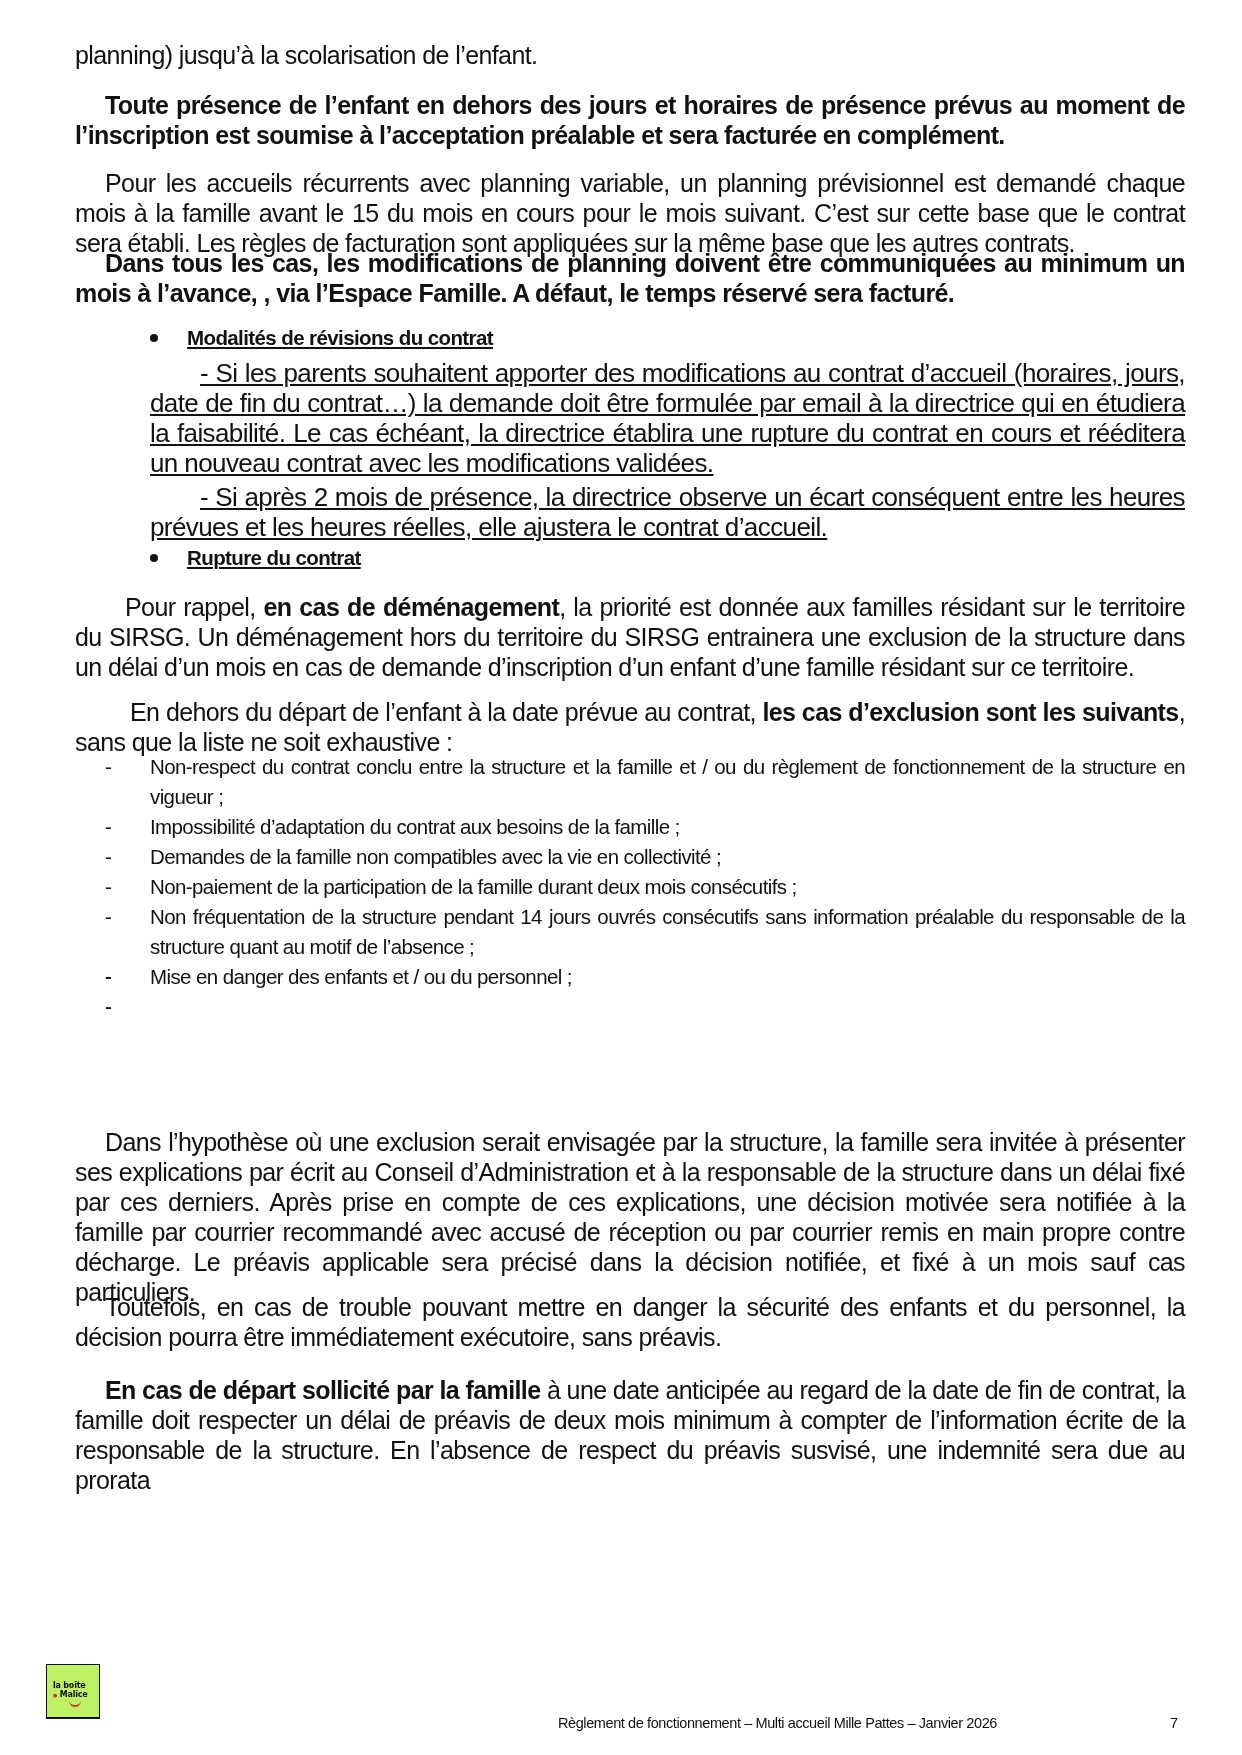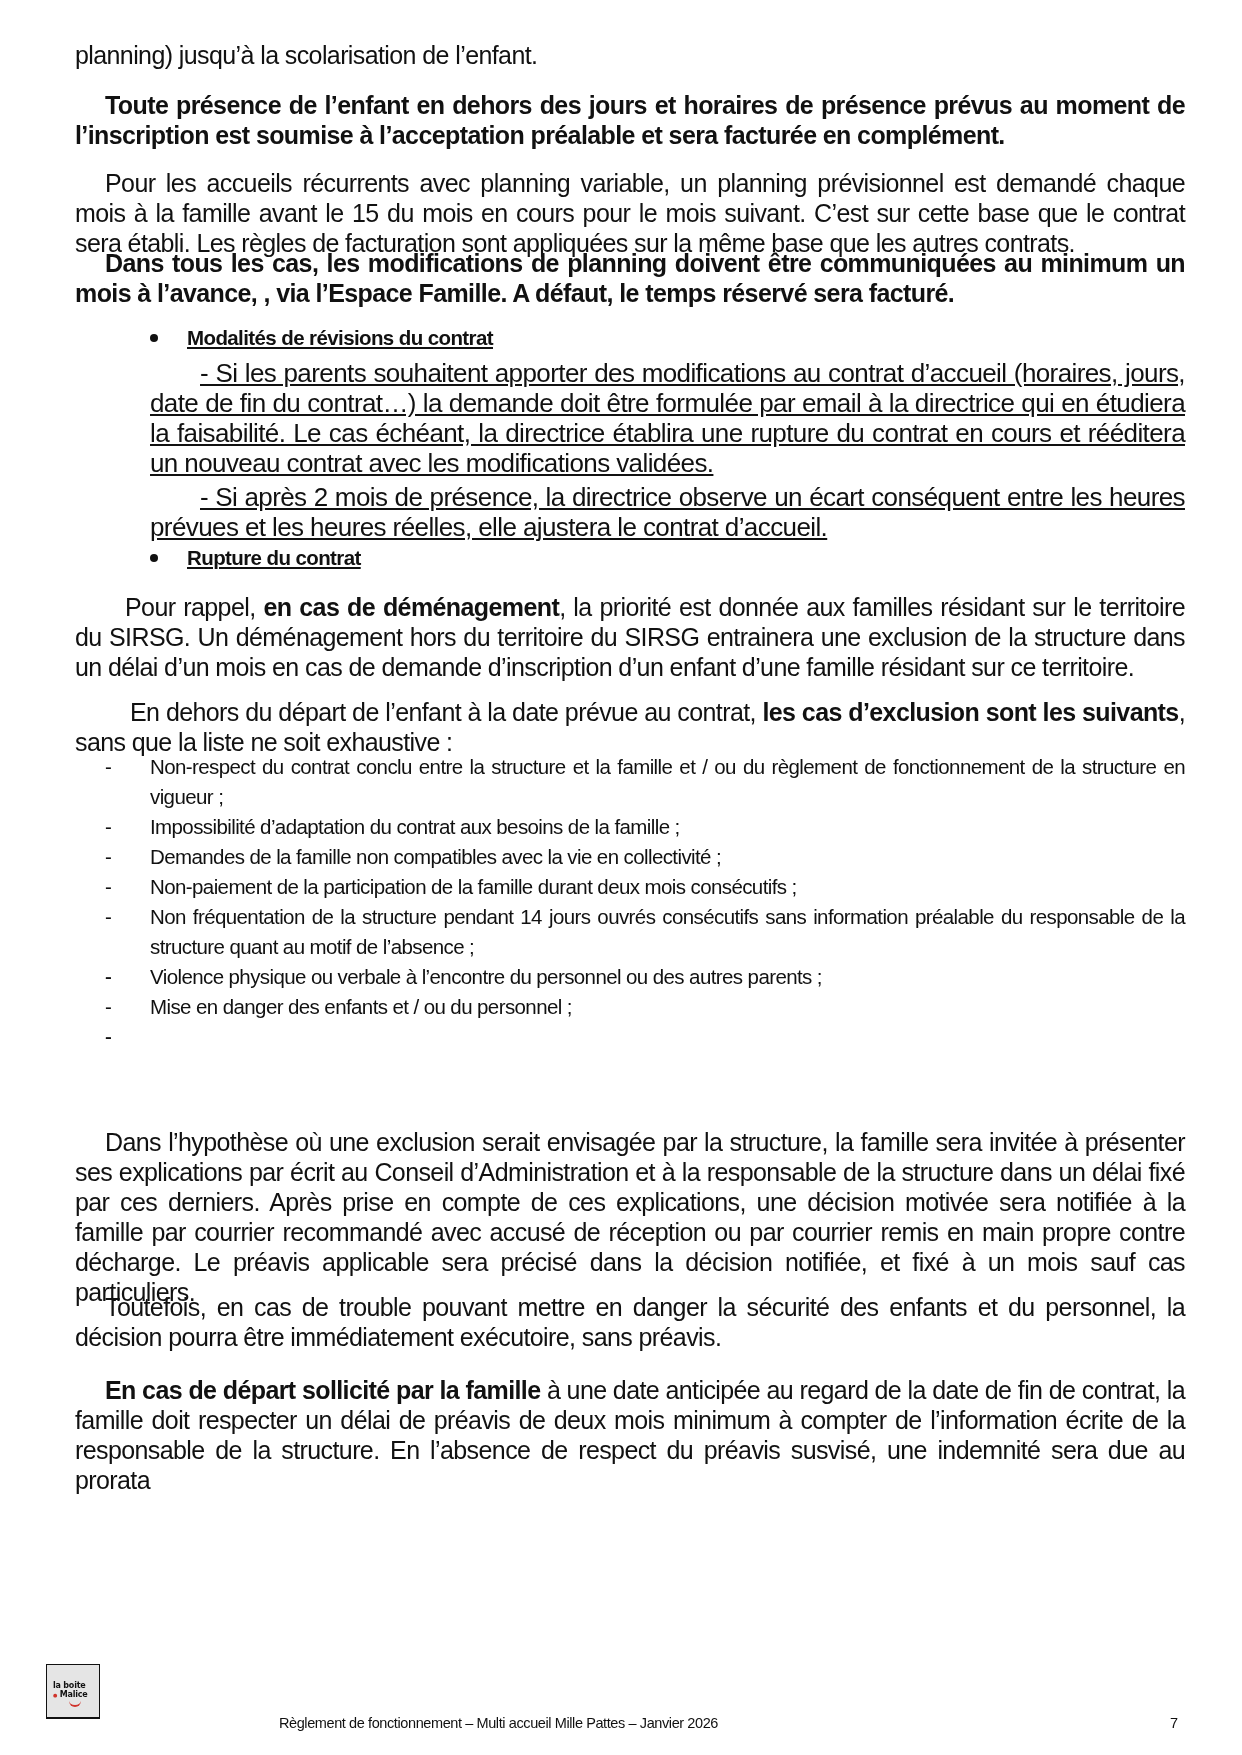--- a/index.html
+++ b/index.html
@@ -31,28 +31,28 @@
     .dash-list { position: absolute; left: 0; width: 1110px; margin: 0; padding: 0; list-style: none; }
     .dash-list li {
       position: relative; padding-left: 75px; font-size: 20.5px; line-height: 30px;
       text-align: justify; letter-spacing: -0.6px;
     }
     .dash-list li .dash { position: absolute; left: 30px; top: 0; }
     .footer {
       position: absolute; left: 0; top: 1713px; width: 1242px; height: 30px;
     }
     .footer-text {
-      position: absolute; left: 0; width: 997px; top: 0; text-align: center;
+      position: absolute; left: 0; width: 997px; top: 0; text-align: right;
       font-size: 14.5px; letter-spacing: -0.4px; line-height: 20px;
     }
     .page-num { position: absolute; left: 1170px; top: 0; font-size: 14.5px; line-height: 20px; }
     .logo {
       position: absolute; left: 46px; top: 1664px; width: 54px; height: 55px;
       border: 1px solid #111; border-bottom: 2px solid #111; box-sizing: border-box;
-      background: #e5e5e5;
+      background: #bef264;
     }
     .logo-l1, .logo-l2 {
       position: absolute; left: 6px; font-family: "DejaVu Sans", sans-serif;
       font-weight: bold; font-size: 8px; line-height: 9px; color: #111; letter-spacing: -0.2px;
     }
     .logo-l1 { top: 16px; }
     .logo-l2 { top: 25px; }
     .logo-dot { color: #d0342c; }
     .logo-smile {
       position: absolute; left: 22px; top: 35px; width: 12px; height: 5px;
@@ -93,21 +93,21 @@
     <span>En dehors du départ de l’enfant à la date prévue au contrat, </span><span class="b">les cas d’exclusion sont les suivants</span><span>, sans que la liste ne soit exhaustive :</span>
   </div>
 
   <ul class="dash-list" style="top:752px;">
     <li><span class="dash">-</span><span>Non-respect du contrat conclu entre la structure et la famille et / ou du règlement de fonctionnement de la structure en vigueur ;</span></li>
     <li><span class="dash">-</span><span>Impossibilité d’adaptation du contrat aux besoins de la famille ;</span></li>
     <li><span class="dash">-</span><span>Demandes de la famille non compatibles avec la vie en collectivité ;</span></li>
     <li><span class="dash">-</span><span>Non-paiement de la participation de la famille durant deux mois consécutifs ;</span></li>
     <li><span class="dash">-</span><span>Non fréquentation de la structure pendant 14 jours ouvrés consécutifs sans information préalable du responsable de la structure quant au motif de l’absence ;</span></li>
     <li><span class="dash">-</span></li>
-    <li><span class="dash">-</span><span>Violence physique ou verbale à l’encontre du personnel ou des autres parents ;</span></li>
+    <li><span class="dash">-</span></li>
     <li><span class="dash">-</span><span>Mise en danger des enfants et / ou du personnel ;</span></li>
     <li><span class="dash">-</span></li>
     <li><span class="dash">-</span></li>
   </ul>
 
   <div class="p" style="top:1127px; text-indent:30px;">Dans l’hypothèse où une exclusion serait envisagée par la structure, la famille sera invitée à présenter ses explications par écrit au Conseil d’Administration et à la responsable de la structure dans un délai fixé par ces derniers. Après prise en compte de ces explications, une décision motivée sera notifiée à la famille par courrier recommandé avec accusé de réception ou par courrier remis en main propre contre décharge. Le préavis applicable sera précisé dans la décision notifiée, et fixé à un mois sauf cas particuliers.</div>
 
   <div class="p" style="top:1292px; text-indent:30px;">Toutefois, en cas de trouble pouvant mettre en danger la sécurité des enfants et du personnel, la décision pourra être immédiatement exécutoire, sans préavis.</div>
 
   <div class="p" style="top:1375px; text-indent:30px;">

